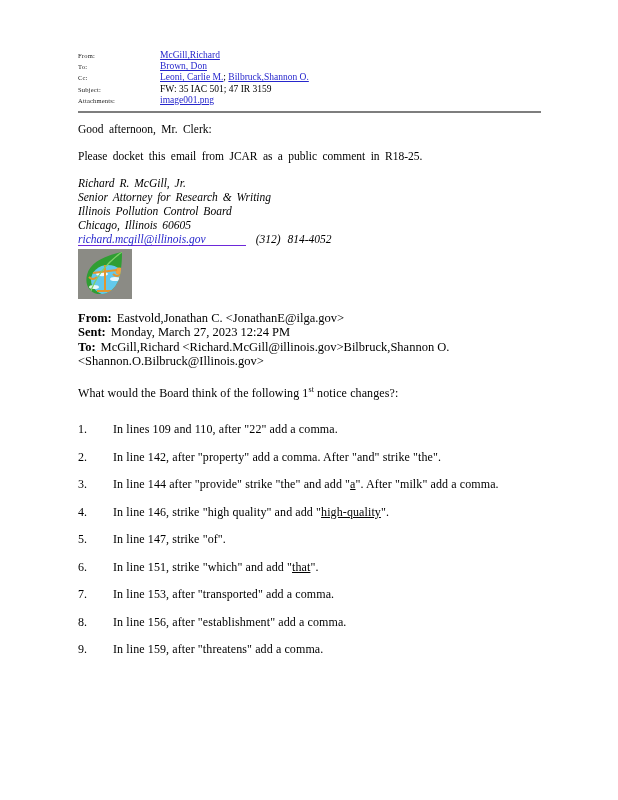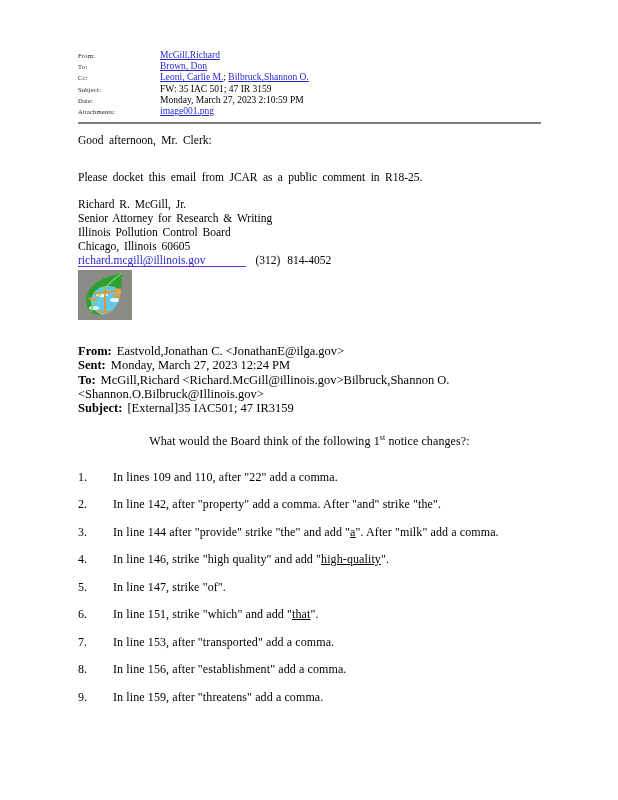--- a/index.html
+++ b/index.html
@@ -11,40 +11,40 @@
   .content { position:absolute; left:78px; top:50px; width:463px; }
 
   
   .hdr-row { display:flex; line-height:11px; height:11.2px; align-items:baseline; }
   .hdr-label { width:82px; font-size:6.5px; color:#1a1a1a; letter-spacing:.2px; }
   .hdr-value { font-size:9.5px; }
   a.lnk { color:#2626cc; text-decoration:underline; cursor:pointer; }
   .sep-line { border-top:2px solid #7e7e7e; margin-top:5px; }
 
   
-  .para { font-size:11.5px; line-height:14px; word-spacing:2.5px; margin-top:23px; }
+  .para { font-size:11.5px; line-height:14px; word-spacing:2.5px; margin-top:13px; }
   .para.first { margin-top:9px; }
 
   
   .sig { margin-top:13px; font-size:11.5px; line-height:14px; word-spacing:2px; }
-  .sig-line { display:block; }
+  .sig-line { display:block;font-style:italic; }
   .u-ext { border-bottom:1px solid #6d28d9; padding-right:40px; }
   .u-ext a { text-decoration:none; font-size:11.5px; }
   .phone { margin-left:10px; word-spacing:4px; }
 
   .logo-box { margin-top:3px; width:54px; height:50px; }
 
   
-  .quoted { margin-top:24px; font-size:12.5px; line-height:14.3px; }
+  .quoted { margin-top:12px; font-size:12.5px; line-height:14.3px; }
   .q-row { margin:0; }
   .q-label { font-weight:bold; }
   .q-val { margin-left:5px; }
   .q-val2 { display:block; }
 
-  .question { margin-top:18px; font-size:12px; line-height:14px; letter-spacing:.1px;text-align:center; }
+  .question { margin-top:18px; font-size:12px; line-height:14px; letter-spacing:.1px; }
   sup.st { font-size:8px; vertical-align:super; line-height:0; }
 
   
   .nlist { margin-top:22px; }
   .n-item { display:flex; font-size:12px; line-height:14px; margin-bottom:13.5px; }
   .n-num { width:35px; flex:0 0 35px; }
   .n-text { flex:1; letter-spacing:.1px; }
   .u-word { text-decoration:underline; }
 </style>
 </head>
@@ -63,24 +63,20 @@
     </div>
     <div class="hdr-row">
       <span class="hdr-label">Cc:</span>
       <span class="hdr-value">
         <a class="lnk">Leoni, Carlie M.</a><span>; </span><a class="lnk">Bilbruck,Shannon O.</a>
       </span>
     </div>
     <div class="hdr-row">
       <span class="hdr-label">Subject:</span>
       <span class="hdr-value">FW: 35 IAC 501; 47 IR 3159</span>
-    </div>
-    <div class="hdr-row">
-      <span class="hdr-label">Date:</span>
-      <span class="hdr-value">Monday, March 27, 2023 2:10:59 PM</span>
     </div>
     <div class="hdr-row">
       <span class="hdr-label">Attachments:</span>
       <span class="hdr-value"><a class="lnk">image001.png</a></span>
     </div>
     <div class="sep-line"></div>
   </div>
 
   <p class="para first">Good afternoon, Mr. Clerk:</p>
   <p class="para">Please docket this email from JCAR as a public comment in R18-25.</p>
@@ -126,23 +122,20 @@
     <p class="q-row">
       <span class="q-label">From:</span><span class="q-val">Eastvold,Jonathan C. &lt;JonathanE@ilga.gov&gt;</span>
     </p>
     <p class="q-row">
       <span class="q-label">Sent:</span><span class="q-val">Monday, March 27, 2023 12:24 PM</span>
     </p>
     <p class="q-row">
       <span class="q-label">To:</span><span class="q-val">McGill,Richard &lt;Richard.McGill@illinois.gov&gt;Bilbruck,Shannon O.</span>
       <span class="q-val2">&lt;Shannon.O.Bilbruck@Illinois.gov&gt;</span>
     </p>
-    <p class="q-row">
-      <span class="q-label">Subject:</span><span class="q-val">[External]35 IAC501; 47 IR3159</span>
-    </p>
   </div>
 
   <p class="question"><span>What would the Board think of the following 1</span><sup class="st">st</sup><span> notice changes?:</span></p>
 
   <div class="nlist">
     <div class="n-item">
       <span class="n-num">1.</span>
       <span class="n-text"><span>In lines 109 and 110, after "22" add a comma.</span><span class="u-word"></span><span></span></span>
     </div>
     <div class="n-item">

